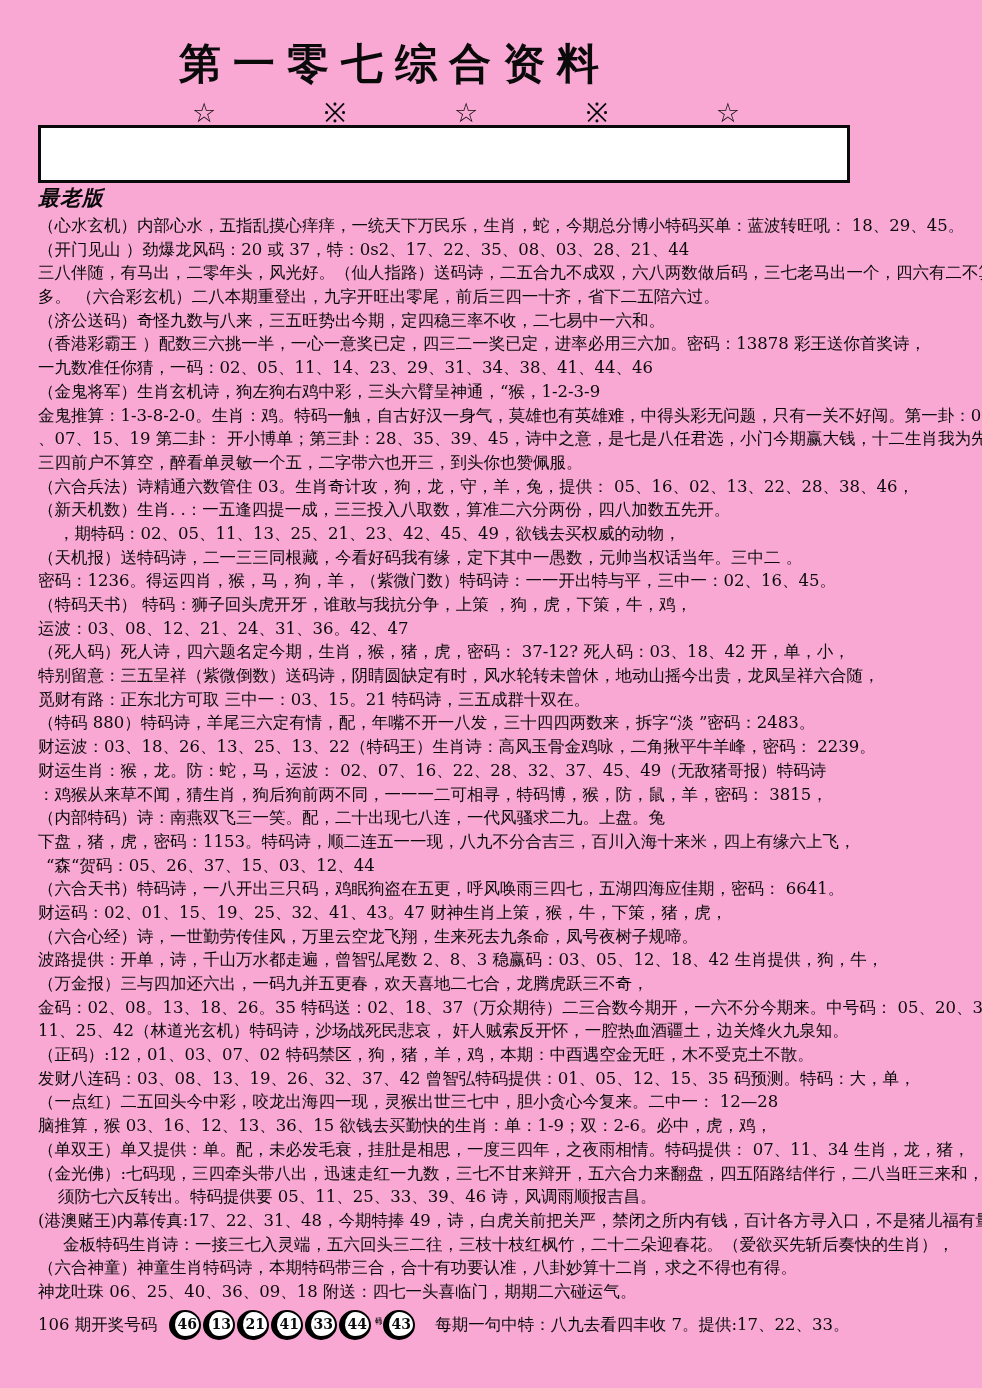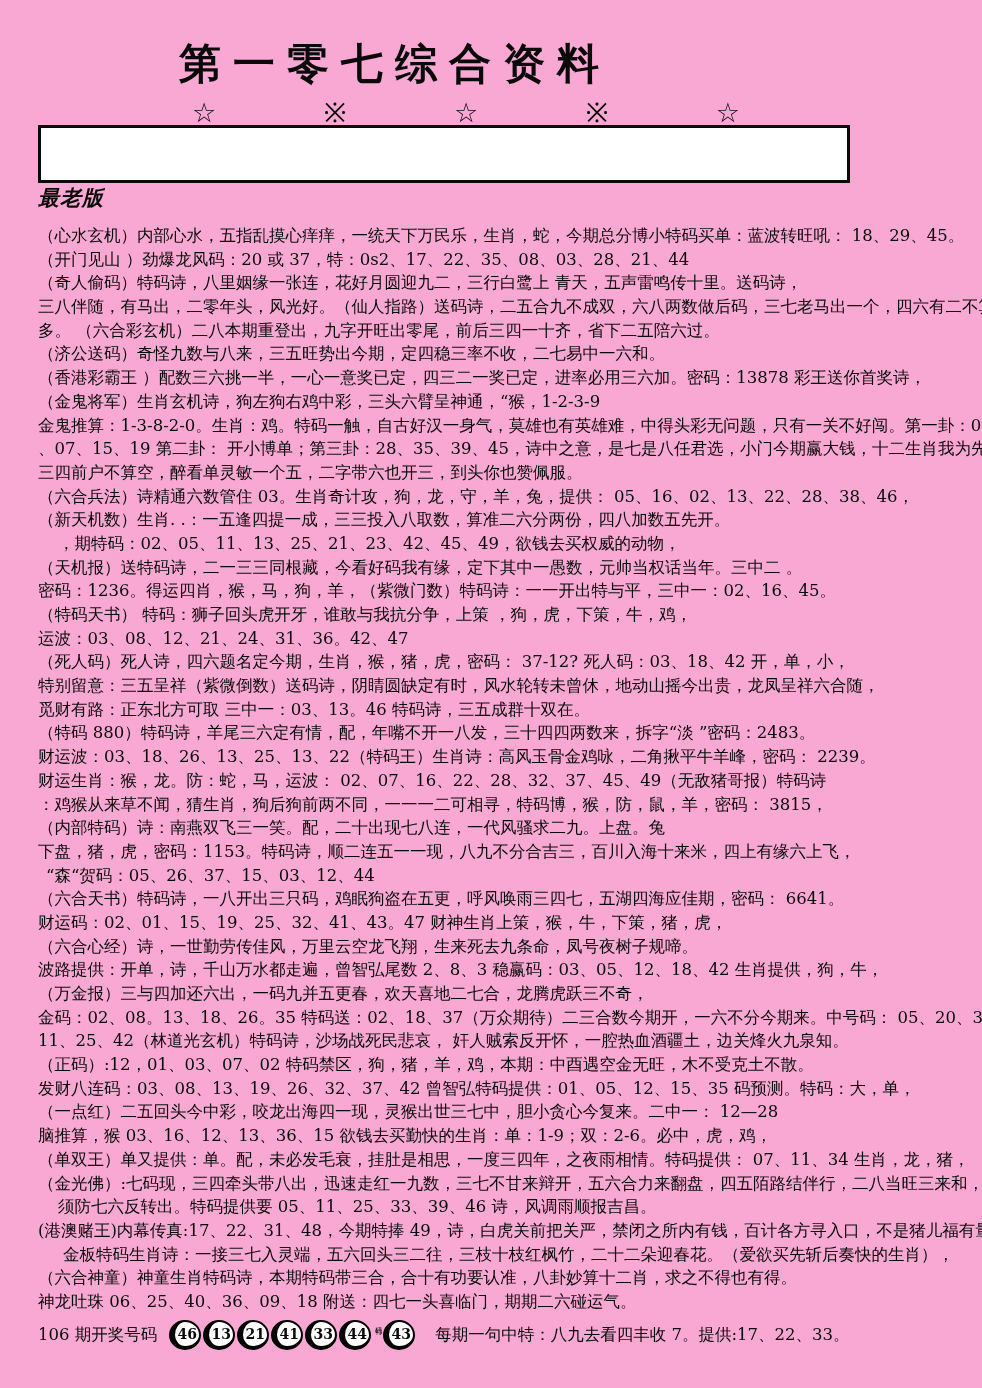--- a/index.html
+++ b/index.html
@@ -38,21 +38,21 @@
   }
   .section-label{
     margin:1px 0 0 38px;
     font-size:21px;
     font-weight:700;
     font-style:italic;
     letter-spacing:1px;
   }
   .body-lines{
     margin-left:38px;
-    margin-top:12px;
+    margin-top:2px;
   }
   .line{
     font-size:16.5px;
     line-height:23.7px;
     height:23.7px;
     white-space:nowrap;
     letter-spacing:0px;
   }
   .result-row{
     margin:6px 0 0 38px;
@@ -103,39 +103,39 @@
       <span>☆</span>
     </div>
 
   <div class="notice-box"></div>
 
   <div class="section-label">最老版</div>
 
   <div class="body-lines">
       <div class="line">（心水玄机）内部心水，五指乱摸心痒痒，一统天下万民乐，生肖，蛇，今期总分博小特码买单：蓝波转旺吼：  18、29、45。</div>
       <div class="line">（开门见山 ）劲爆龙风码：20 或 37，特：0s2、17、22、35、08、03、28、21、44</div>
-      <div class="line">（奇人偷码）特码诗，八里姻缘一张连，花好月圆迎九二，三行白鹭上 青天，五声雷鸣传十里。送码诗，</div>
       <div class="line">三八伴随，有马出，二零年头，风光好。（仙人指路）送码诗，二五合九不成双，六八两数做后码，三七老马出一个，四六有二不算</div>
       <div class="line">多。 （六合彩玄机）二八本期重登出，九字开旺出零尾，前后三四一十齐，省下二五陪六过。</div>
       <div class="line">（济公送码）奇怪九数与八来，三五旺势出今期，定四稳三率不收，二七易中一六和。</div>
       <div class="line">（香港彩霸王 ）配数三六挑一半，一心一意奖已定，四三二一奖已定，进率必用三六加。密码：13878 彩王送你首奖诗，</div>
+      <div class="line">一九数准任你猜，一码：02、05、11、14、23、29、31、34、38、41、44、46</div>
       <div class="line">（金鬼将军）生肖玄机诗，狗左狗右鸡中彩，三头六臂呈神通，“猴，1-2-3-9</div>
       <div class="line">金鬼推算：1-3-8-2-0。生肖：鸡。特码一触，自古好汉一身气，莫雄也有英雄难，中得头彩无问题，只有一关不好闯。第一卦：03</div>
       <div class="line">、07、15、19 第二卦：  开小博单；第三卦：28、35、39、45，诗中之意，是七是八任君选，小门今期赢大钱，十二生肖我为先，</div>
       <div class="line">三四前户不算空，醉看单灵敏一个五，二字带六也开三，到头你也赞佩服。</div>
       <div class="line">（六合兵法）诗精通六数管住 03。生肖奇计攻，狗，龙，守，羊，兔，提供：  05、16、02、13、22、28、38、46，</div>
       <div class="line">（新天机数）生肖. .：一五逢四提一成，三三投入八取数，算准二六分两份，四八加数五先开。</div>
       <div class="line" style="padding-left: 20px;">，期特码：02、05、11、13、25、21、23、42、45、49，欲钱去买权威的动物，</div>
       <div class="line">（天机报）送特码诗，二一三三同根藏，今看好码我有缘，定下其中一愚数，元帅当权话当年。三中二  。</div>
       <div class="line">密码：1236。得运四肖，猴，马，狗，羊，（紫微门数）特码诗：一一开出特与平，三中一：02、16、45。</div>
       <div class="line">（特码天书）  特码：狮子回头虎开牙，谁敢与我抗分争，上策  ，狗，虎，下策，牛，鸡，</div>
       <div class="line">运波：03、08、12、21、24、31、36。42、47</div>
       <div class="line">（死人码）死人诗，四六题名定今期，生肖，猴，猪，虎，密码：  37-12? 死人码：03、18、42 开，单，小，</div>
       <div class="line">特别留意：三五呈祥（紫微倒数）送码诗，阴睛圆缺定有时，风水轮转未曾休，地动山摇今出贵，龙凤呈祥六合随，</div>
-      <div class="line">觅财有路：正东北方可取  三中一：03、13。46 特码诗，三五成群十双在。</div>
+      <div class="line">觅财有路：正东北方可取  三中一：03、15。21 特码诗，三五成群十双在。</div>
       <div class="line">（特码 880）特码诗，羊尾三六定有情，配，年嘴不开一八发，三十四四两数来，拆字“淡  ”密码：2483。</div>
       <div class="line">财运波：03、18、26、13、25、13、22（特码王）生肖诗：高风玉骨金鸡咏，二角揪平牛羊峰，密码：  2239。</div>
       <div class="line">财运生肖：猴，龙。防：蛇，马，运波：  02、07、16、22、28、32、37、45、49（无敌猪哥报）特码诗</div>
       <div class="line">：鸡猴从来草不闻，猜生肖，狗后狗前两不同，一一一二可相寻，特码博，猴，防，鼠，羊，密码：  3815，</div>
       <div class="line">（内部特码）诗：南燕双飞三一笑。配，二十出现七八连，一代风骚求二九。上盘。兔</div>
       <div class="line">下盘，猪，虎，密码：1153。特码诗，顺二连五一一现，八九不分合吉三，百川入海十来米，四上有缘六上飞，</div>
       <div class="line" style="padding-left: 8px;">“森“贺码：05、26、37、15、03、12、44</div>
       <div class="line">（六合天书）特码诗，一八开出三只码，鸡眠狗盗在五更，呼风唤雨三四七，五湖四海应佳期，密码：  6641。</div>
       <div class="line">财运码：02、01、15、19、25、32、41、43。47 财神生肖上策，猴，牛，下策，猪，虎，</div>
       <div class="line">（六合心经）诗，一世勤劳传佳风，万里云空龙飞翔，生来死去九条命，凤号夜树子规啼。</div>

